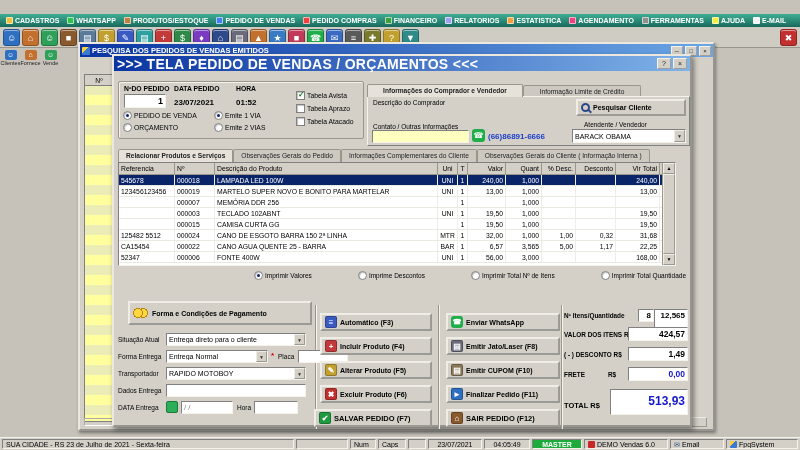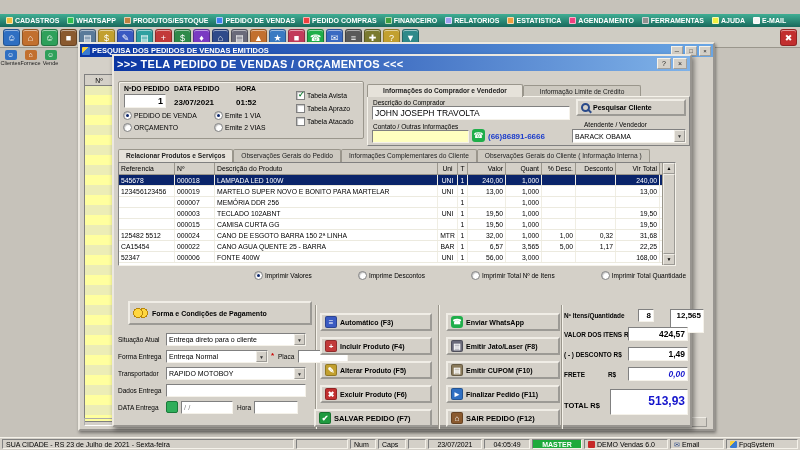--- a/index.html
+++ b/index.html
@@ -33,21 +33,21 @@
   .bgtitle .ttext{font-size:7.5px;}
   .bgico{width:8px;height:8px;flex:none;background:linear-gradient(135deg,#f7d03c 40%,#3a7ad0 40%);border-radius:1px;}
   .bggrid{position:absolute;left:4px;top:30px;width:30px;height:348px;border:1px solid #808080;background:repeating-linear-gradient(#ffff9e 0 10px,#ecedb6 10px 20px);}
   .bgghdr{height:11px;background:#d4d0c8;border-bottom:1px solid #808080;font-size:6.8px;text-align:center;line-height:11px;}
   .bgbottom{position:absolute;left:4px;bottom:3px;width:560px;height:8px;border:1px inset #fff;}
   .bgbtn{position:absolute;bottom:2px;width:26px;height:10px;background:#d4d0c8;border:1px outset #f0ede6;}
 
   
   .dlg{position:absolute;left:112px;top:54px;width:580px;height:373px;background:#d4d0c8;border:2px outset #ece8e0;box-shadow:2px 3px 5px rgba(0,0,0,.45);}
   .dlgtitle{height:15px;background:linear-gradient(90deg,#0a35a2,#7fb2e8);display:flex;align-items:center;gap:2px;padding:0 3px;}
-  .dlgtitle .ttext{font-size:11px;letter-spacing:.3px;}
+  .dlgtitle .ttext{font-size:14px;letter-spacing:.3px;}
   .dlgbody{position:absolute;left:0;top:15px;right:0;bottom:0;}
 
   .groupbox{position:absolute;border:1px solid #9a968c;border-radius:2px;box-shadow:inset 1px 1px 0 #f5f2ea;}
   .vsep{position:absolute;width:2px;border-left:1px solid #9a968c;border-right:1px solid #f5f2ea;}
   .lbl{position:absolute;font-size:6.5px;color:#000;white-space:nowrap;}
   .lbl.b{font-weight:bold;font-size:6.8px;}
   .val{position:absolute;font-size:8px;font-weight:bold;white-space:nowrap;}
   .inputbox{position:absolute;background:#fff;border:1px solid;border-color:#808080 #f5f2ea #f5f2ea #808080;font-size:7.5px;padding:1px 2px;line-height:10px;overflow:hidden;white-space:nowrap;}
   .yellow{background:#ffffc0;}
   .select{position:absolute;background:#fff;border:1px solid;border-color:#808080 #f5f2ea #f5f2ea #808080;display:flex;align-items:center;}
@@ -98,21 +98,21 @@
   .ptab{font-size:6.6px;line-height:12px;padding:0 7px;background:#cdc9c0;border:1px solid #9a968c;border-bottom:none;border-radius:2px 2px 0 0;white-space:nowrap;color:#222;}
   .ptabs .ptab:first-of-type{background:#e6e2da;font-weight:bold;}
 
   .printopts{position:absolute;display:flex;justify-content:space-between;align-items:center;}
   .popt{display:flex;align-items:center;gap:2px;}
   .popt .olbl{font-size:6.5px;}
 
   .totlbl{position:absolute;font-size:6.4px;font-weight:bold;white-space:nowrap;}
   .totbox{position:absolute;background:#fff;border:1px solid;border-color:#808080 #f5f2ea #f5f2ea #808080;font-weight:bold;text-align:right;padding:1px 2px;font-size:8.5px;line-height:10px;}
   .totbox.big{font-size:12px;color:#1515cc;line-height:21px;}
-  .totbox.blue{color:#1515cc;font-style:italic;}
+  .totbox.blue{color:#1515cc;}
 
   
   .statusbar{position:absolute;left:0;top:437px;width:800px;height:13px;background:#d4d0c8;border-top:1px solid #f5f2ea;display:flex;gap:2px;padding:1px 2px;}
   .scell{border:1px solid;border-color:#808080 #f5f2ea #f5f2ea #808080;font-size:7px;display:flex;align-items:center;gap:2px;padding:0 3px;white-space:nowrap;overflow:hidden;flex:none;}
   .scell.spacer{flex:1;}
   .scell.master{background:#1faa3c;color:#fff;font-weight:bold;justify-content:center;}
   .sico{width:7px;height:7px;flex:none;border-radius:1px;}
   .sico.red{background:#c62828;}
   .sico.mailglyph{background:none;color:#2a4a8a;font-size:7px;line-height:7px;width:auto;}
   .sico.brand{background:linear-gradient(135deg,#f7d03c 40%,#3a7ad0 40%);}
@@ -321,21 +321,20 @@
             <span class="cb"></span>
             <span class="olbl">Tabela Atacado</span>
           </span>
         </div>
 
       <div class="tab act" style="left:253px;top:13px;width:156px;height:13px;">Informações do Comprador e Vendedor</div>
       <div class="tab" style="left:409px;top:14px;width:118px;height:12px;">Informação Limite de Crédito</div>
       <div class="panel" style="left:253px;top:25px;width:323px;height:50px;"></div>
 
       <span class="lbl" style="left:259px;top:28px;">Descrição do Comprador</span>
-      <div class="inputbox" style="left:258px;top:35px;width:198px;height:14px;font-size:8.5px;">JOHN JOSEPH TRAVOLTA</div>
 
       <span class="btn" style="left:462px;top:28px;width:110px;height:17px;">
         <span class="mag"></span>
         <span>Pesquisar Cliente</span>
       </span>
 
       <span class="lbl" style="left:259px;top:52px;">Contato / Outras Informações</span>
       <div class="inputbox yellow" style="left:258px;top:59px;width:97px;height:13px;"></div>
       <span class="waico" style="left:358px;top:58px;">☎</span>
       <span class="phone" style="left:374px;top:61px;">(66)86891-6666</span>
@@ -582,21 +581,21 @@
         <span class="bico" style="background:#2f6fc2;">►</span>
         <span>Finalizar Pedido  (F11)</span>
       </span>
       <span class="btn" style="left:332px;top:338px;width:114px;height:18px;font-size:7.5px;">
         <span class="bico" style="background:#8a5a2f;">⌂</span>
         <span>SAIR  PEDIDO  (F12)</span>
       </span>
 
       <span class="totlbl" style="left:450px;top:241px;">Nº Itens/Quantidade</span>
       <div class="totbox" style="left:524px;top:238px;width:16px;height:13px;font-size:8px;">8</div>
-      <div class="totbox" style="left:540px;top:238px;width:34px;height:24px;font-size:8px;margin-left:16px;">12,565</div>
+      <div class="totbox" style="left:540px;top:238px;width:34px;height:24px;font-size:8px;">12,565</div>
 
       <span class="totlbl" style="left:450px;top:260px;">VALOR DOS ITENS  R$</span>
       <div class="totbox" style="left:514px;top:256px;width:60px;height:14px;">424,57</div>
 
       <span class="totlbl" style="left:450px;top:280px;">( - ) DESCONTO R$</span>
       <div class="totbox" style="left:514px;top:276px;width:60px;height:14px;">1,49</div>
 
       <span class="totlbl" style="left:450px;top:300px;">FRETE</span>
       <span class="totlbl" style="left:494px;top:300px;">R$</span>
       <div class="totbox blue" style="left:514px;top:296px;width:60px;height:14px;">0,00</div>

